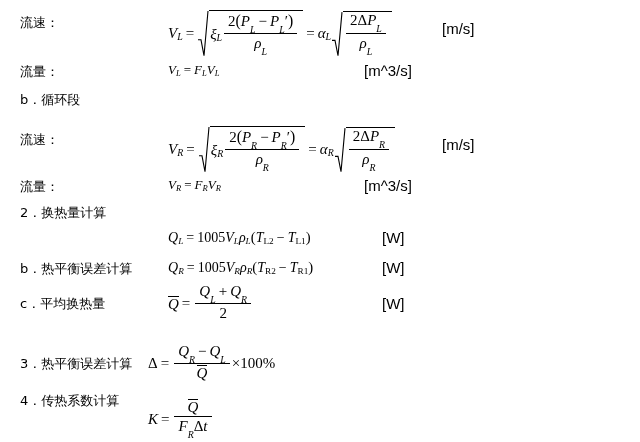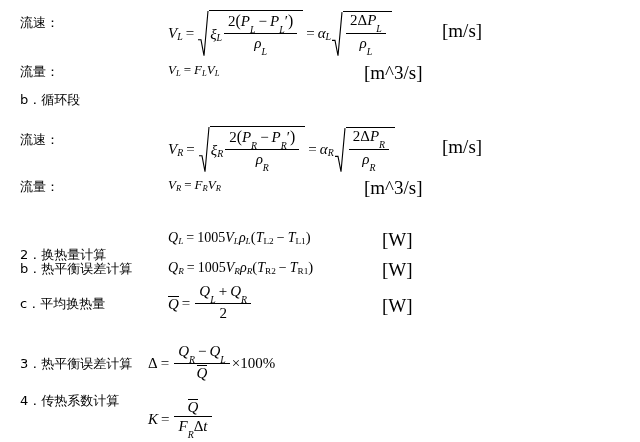--- a/index.html
+++ b/index.html
@@ -24,22 +24,22 @@
     position: absolute;
     display: flex;
     align-items: center;
     white-space: nowrap;
   }
   .label-cn {
     font-family: "DejaVu Sans", sans-serif;
     font-size: 13px;
   }
   .unit {
-    font-family: Liberation Serif, serif;
-    font-size: 19px;
+    font-family: Liberation Sans, sans-serif;
+    font-size: 15px;
   }
   .math {
     font-family: "Liberation Serif", serif;
     font-style: italic;
     font-size: 15px;
     display: inline-flex;
     align-items: center;
     white-space: nowrap;
   }
   .math .op {
@@ -269,21 +269,21 @@
         <span>F</span>
         <span class="sub">R</span>
         <span>V</span>
         <span class="sub">R</span>
     </span>
   </div>
   <div class="row" style="left:364px; top:177px;">
     <span class="unit">[m^3/s]</span>
   </div>
 
-  <div class="row" style="left:20px; top:204px;margin-top:42px;">
+  <div class="row" style="left:20px; top:204px;">
     <span class="label-cn">2．换热量计算</span>
   </div>
 
   <div class="row" style="left:168px; top:229px;">
     <span class="math" style="font-size:14px;">
       <span>Q</span>
         <span class="sub">L</span>
         <span class="op">=</span>
         <span style="font-style:normal">1005</span>
         <span>V</span>

